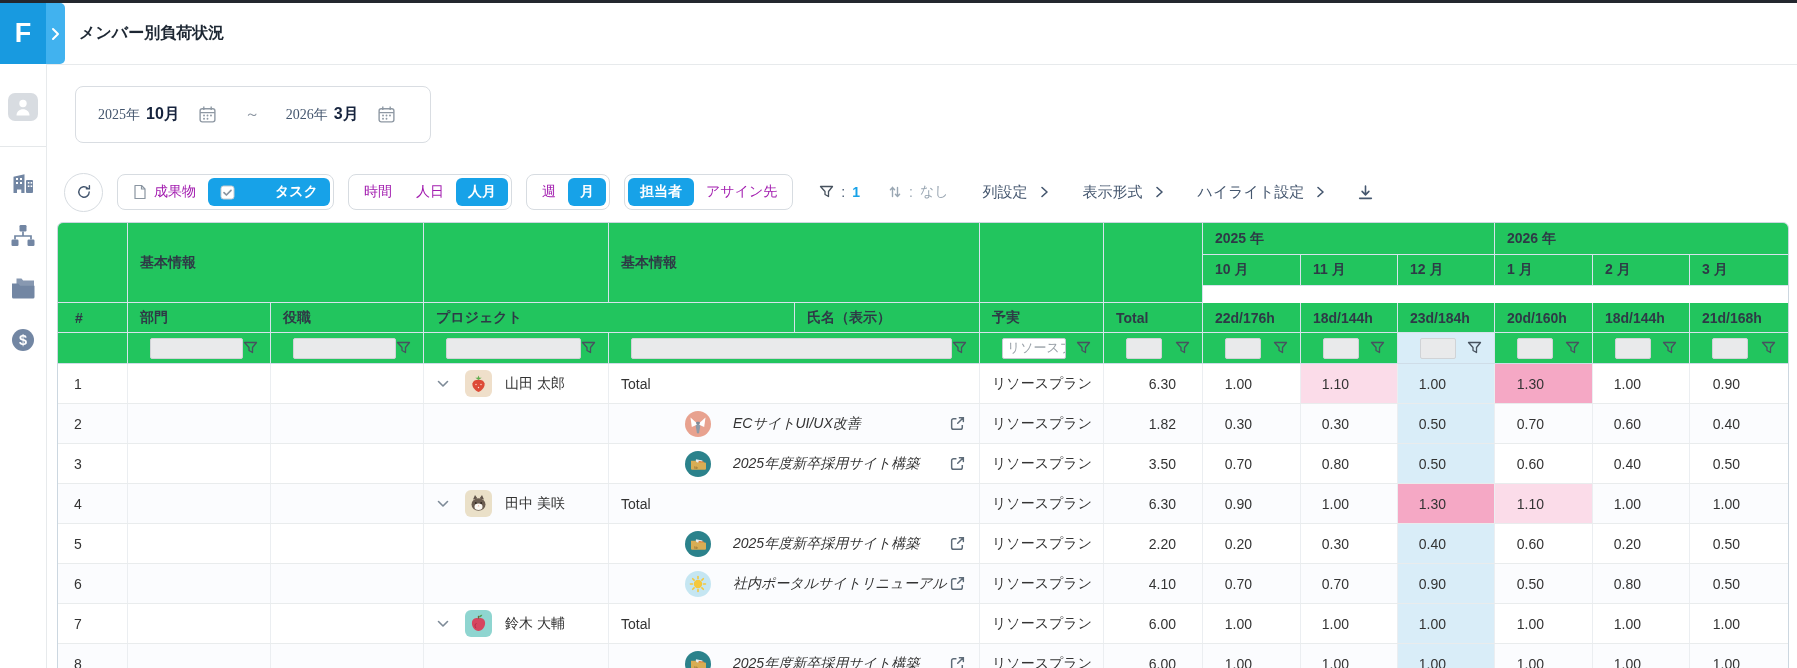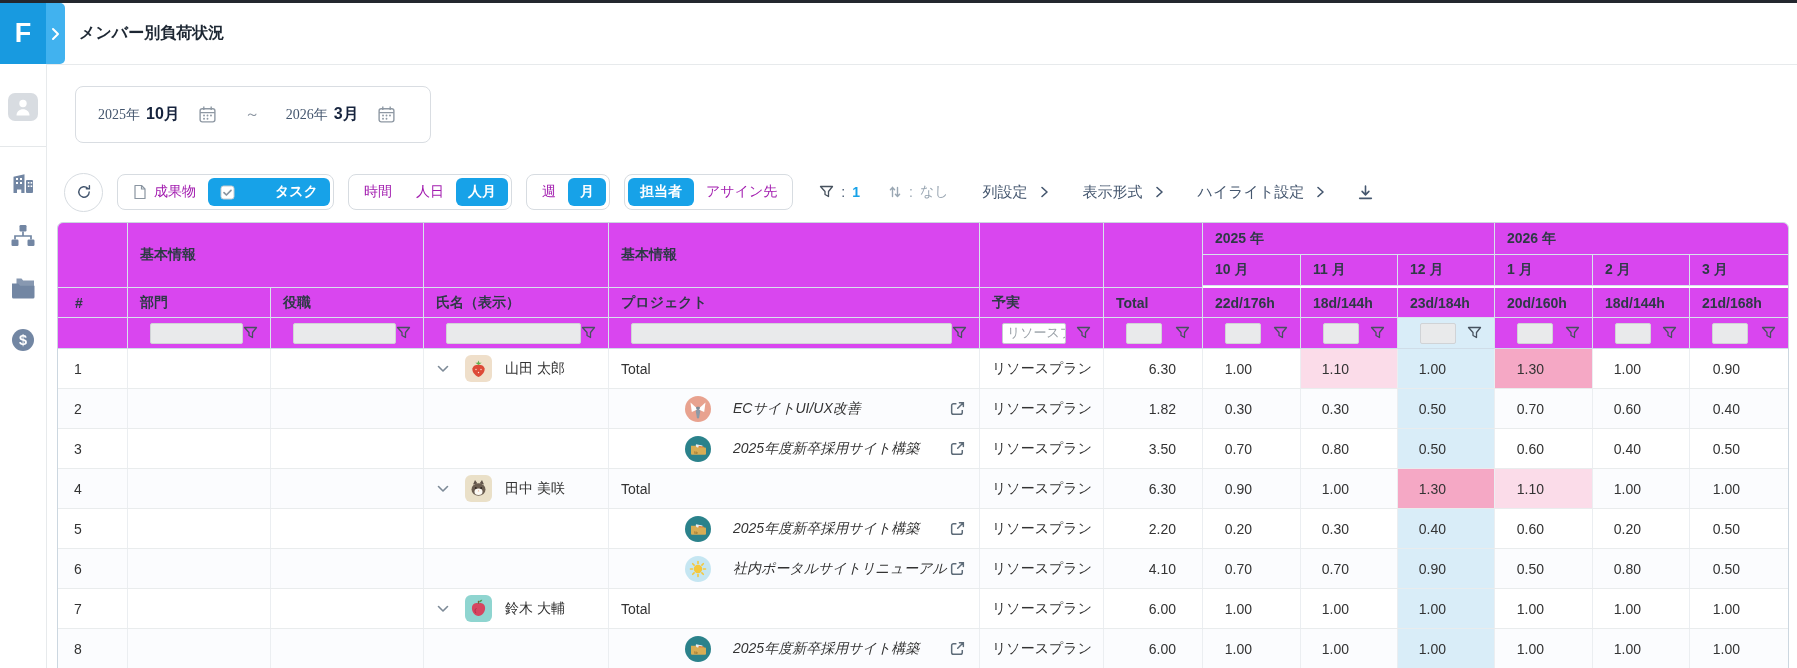--- a/index.html
+++ b/index.html
@@ -41,24 +41,24 @@
   .tb-ind{display:flex;align-items:center;font-size:14px;color:#44566e;}
   .ind-filter{margin-left:26px;gap:7px;}
   .ind-filter .cnt{color:#17a2e8;font-weight:bold;}
   .ind-sort{margin-left:28px;gap:7px;color:#9aa7b3;}
   .tb-menu{display:flex;align-items:center;gap:12px;margin-left:34px;font-size:15px;color:#44566e;cursor:pointer;white-space:nowrap;}
   .tb-download{margin-left:32px;display:flex;cursor:pointer;}
   
   .table{position:absolute;left:57px;top:222px;width:1730px;background:#fff;border:1px solid #ccd7e0;
         border-top-left-radius:6px;border-top-right-radius:6px;overflow:hidden;}
   .hrow{display:flex;}
-  .hcell{box-sizing:border-box;border-right:1px solid #d7e3ec;border-bottom:1px solid #d7e3ec;background:#d946ef;
+  .hcell{box-sizing:border-box;border-right:1px solid #d7e3ec;border-bottom:1px solid #d7e3ec;background:#22c55e;
         display:flex;align-items:center;font-weight:bold;font-size:14px;color:#2e3a46;padding-left:12px;overflow:hidden;}
   .hcell.last{border-right:none;}
-  .tall{height:65px;}
+  .tall{height:80px;}
   .h32{height:32px;} .h31{height:31px;} .h30{height:30px;}
   .c0{width:70px;} .c1{width:143px;} .c2{width:153px;} .c3{width:185px;} .c4{width:371px;} .c5{width:124px;} .c6{width:99px;}
   .cm0{width:98px;} .cm1{width:97px;} .cm2{width:97px;} .cm3{width:98px;} .cm4{width:97px;} .cm5{width:98px;}
   .w-dr{width:296px;} .w-y0{width:292px;} .w-y1{width:293px;}
   .hash{padding-left:17px;}
   
   .frow .hcell{height:31px;border-bottom:1px solid #cfdde8;}
   .f-input{height:21px;background:#e9eaeb;border:1px solid #d0d3d6;border-radius:2px;box-sizing:border-box;}
   .f-wide{flex:1;margin-left:10px;}
   .f-small{width:36px;flex:none;margin-left:10px;}
@@ -298,22 +298,22 @@
           <div class="hcell h31 cm3">1 月</div>
           <div class="hcell h31 cm4">2 月</div>
           <div class="hcell h31 cm5 last">3 月</div>
         </div>
     </div>
   </div>
   <div class="hrow" id="crow">
     <div class="hcell h30 c0 hash">#</div>
     <div class="hcell h30 c1">部門</div>
     <div class="hcell h30 c2">役職</div>
+    <div class="hcell h30 c4">プロジェクト</div>
     <div class="hcell h30 c3">氏名（表示）</div>
-    <div class="hcell h30 c4">プロジェクト</div>
     <div class="hcell h30 c5">予実</div>
     <div class="hcell h30 c6">Total</div>
   <div class="hcell h30 cm0">22d/176h</div>
       <div class="hcell h30 cm1">18d/144h</div>
       <div class="hcell h30 cm2">23d/184h</div>
       <div class="hcell h30 cm3">20d/160h</div>
       <div class="hcell h30 cm4">18d/144h</div>
       <div class="hcell h30 cm5 last">21d/168h</div>
     </div>
   <div class="hrow frow" id="frow">

